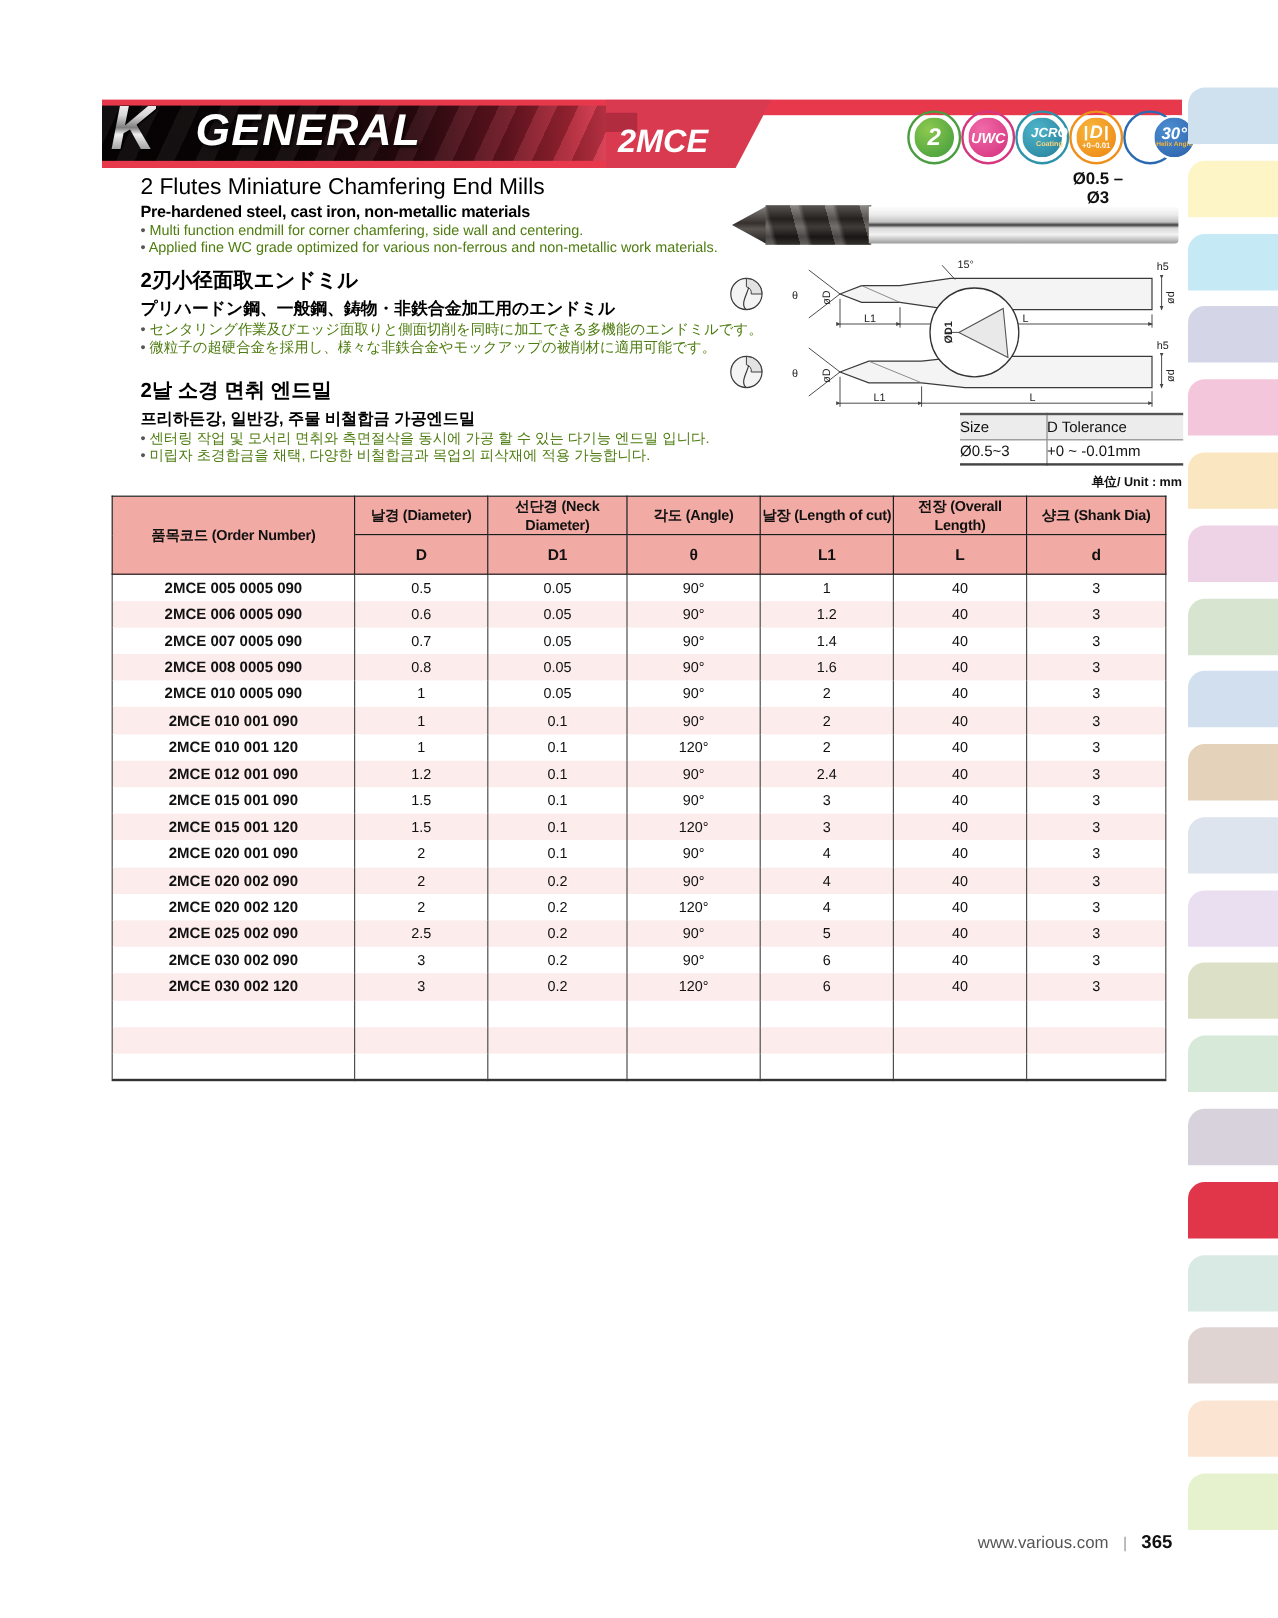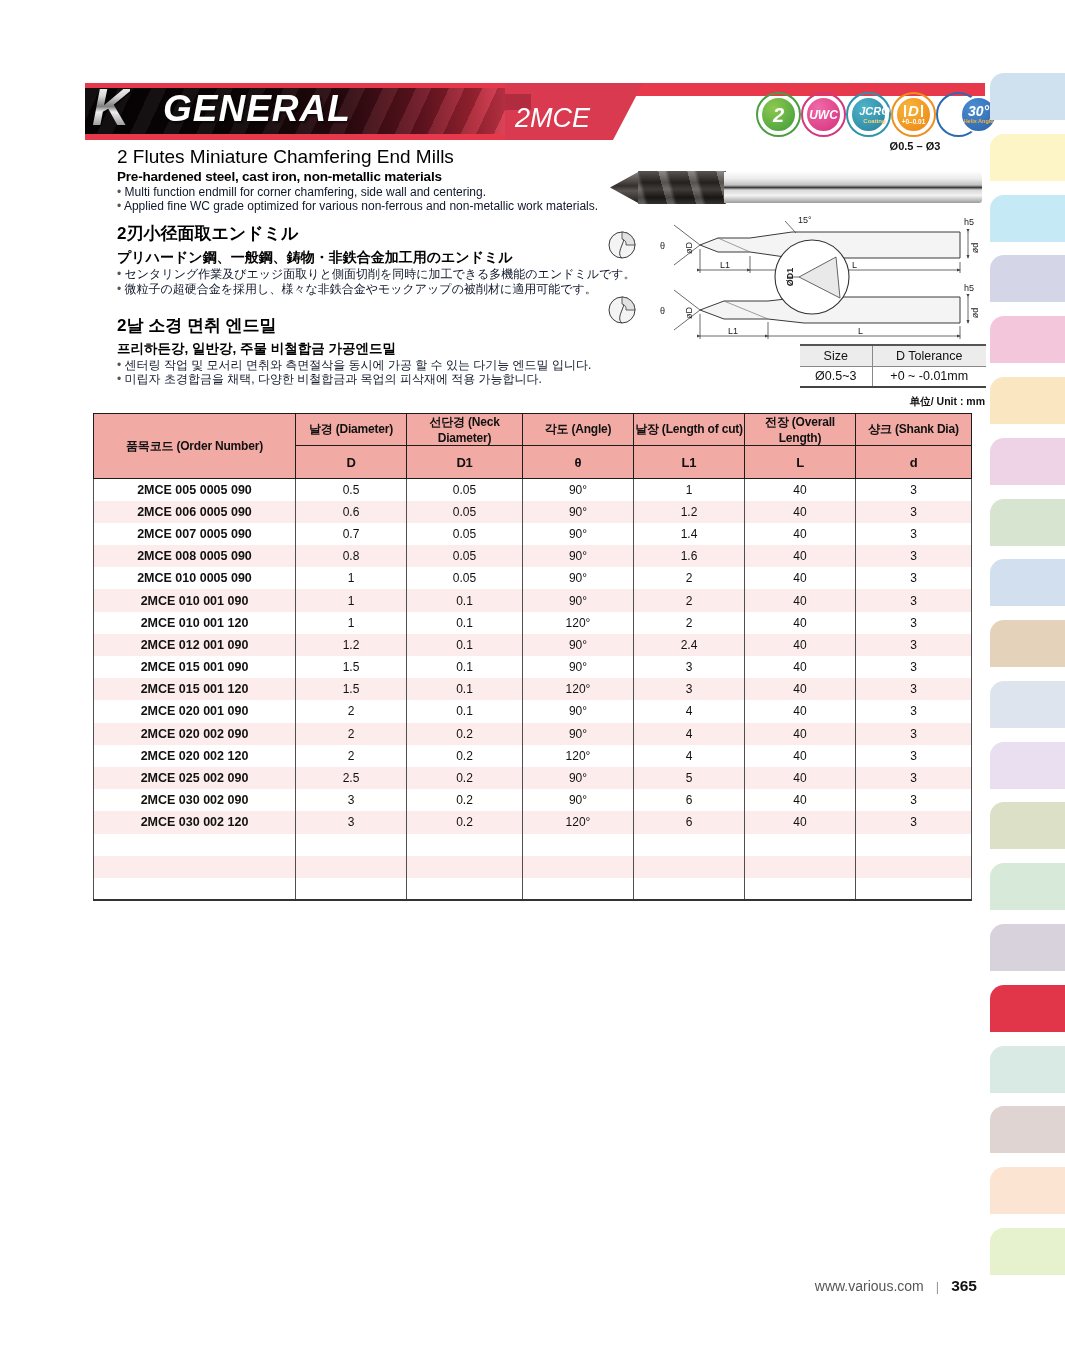--- a/index.html
+++ b/index.html
@@ -16,21 +16,21 @@
   .brand-k { position:absolute; left:7px; top:-4px; z-index:2; font-size:52px; font-weight:900; font-style:italic;
     background:linear-gradient(180deg,#ffffff 5%,#d8d8d8 30%,#7e7e7e 48%,#efefef 58%,#6b6b6b 95%);
     -webkit-background-clip:text; background-clip:text; color:transparent; line-height:57px;
     filter:drop-shadow(1px 1px 0 #000); }
   .brand-name { position:absolute; left:78px; top:3px; z-index:2; font-size:37px; font-weight:900; font-style:italic;
     color:#fff; letter-spacing:1px; line-height:46px; text-shadow:2px 2px 2px rgba(0,0,0,0.55); }
   .red-strip { position:absolute; left:505px; top:83px; width:480px; height:13px; background:#e8384c; }
   .mce-block { position:absolute; left:505px; top:83px; width:138px; height:57px; background:#d93a50;
     clip-path:polygon(0 0,100% 0,calc(100% - 30px) 100%,0 100%); }
   .mce-block:before { content:""; position:absolute; left:0; top:11px; width:26px; height:16px; background:#b22c40; }
-  .mce-text { position:absolute; left:515px; top:103px; font-size:27px; font-weight:400; font-style:italic; color:#fff; z-index:2; }
+  .mce-text { position:absolute; left:515px; top:103px; font-size:27px; font-weight:700; font-style:italic; color:#fff; z-index:2; }
 
   
   .badges { position:absolute; left:756px; top:92px; display:flex; }
   .badge { width:45px; height:45px; border-radius:50%; border:2px solid currentColor;
     display:flex; flex-direction:column; align-items:center; justify-content:center; }
   .badge .core { width:37px; height:37px; border-radius:50%; border:2px solid #fff;
     display:flex; flex-direction:column; align-items:center; justify-content:center; color:#fff; text-align:center; }
   .b1 { color:#4a9e3f; } .b1 .core { background:radial-gradient(circle at 35% 30%,#8cc94e,#3f9a3c); }
   .b2 { color:#d4367f; } .b2 .core { background:radial-gradient(circle at 35% 30%,#f06aa8,#d42f7c); }
   .b3 { color:#2d93ab; } .b3 .core { background:radial-gradient(circle at 35% 30%,#4db4c9,#277f9b);padding-left:12px; }
@@ -41,28 +41,28 @@
   .b2 .badge-main { font-size:12px; }
   .b3 .badge-main { font-size:11px; }
   .b5 .badge-main { font-size:14px; }
   .badge-sub { font-size:6px; font-weight:700; line-height:7px; }
   .b3 .badge-sub { color:#ffd37a; }
   .b4 .badge-main { display:flex; align-items:center; gap:2px; font-size:15px; }
   .b4 .bar { display:inline-block; width:2px; height:12px; background:#fff; }
   .b4 .badge-sub { font-size:6.5px; }
   .b5 .badge-sub { color:#f8b53a; font-size:5.5px; }
   .badge-note { position:absolute; left:884px; top:140px; width:62px; text-align:center;
-    font-size:11px; font-weight:700; color:#111; }
+    font-size:14px; font-weight:700; color:#111; }
 
   
   .abs { position:absolute;margin-left:20px; }
   .title-en { left:97px; top:146px; font-size:19px; color:#000; }
   .sub-bold { left:97px; font-weight:800; color:#000; }
   .sub-en { top:169px; font-size:13.5px; letter-spacing:-0.2px; }
-  .bullet { left:97px; font-size:12px; color:#0f172a; }
+  .bullet { left:97px; font-size:12px; color:#4d7c0f; }
   .bullet:before { content:"• "; color:#555; }
   .en-b1 { top:185px; } .en-b2 { top:199px; }
   .h-cjk { left:97px; font-weight:800; color:#000; font-size:17px; }
   .jp-h { top:222px; } .jp-sub { top:249px; font-size:14px; font-weight:700; }
   .jp-b1 { top:266px; } .jp-b2 { top:281px; }
   .kr-h { top:314px; } .kr-sub { top:340px; font-size:13.5px; }
   .kr-b1 { top:357px;text-align:center; } .kr-b2 { top:371px; }
 
   
   .photo { position:absolute; left:610px; top:160px; width:375px; height:55px; }
@@ -78,21 +78,21 @@
 
   
   .drawing { position:absolute; left:600px; top:213px; }
   .drawing text { font-family:"Liberation Sans","DejaVu Sans",sans-serif; font-size:9px; fill:#222; }
   .drawing .dim { stroke:#444; stroke-width:0.8; }
   .drawing .part { fill:#f4f4f4; stroke:#3a3a3a; stroke-width:1; }
 
   
   .tol-table { position:absolute; left:800px; top:344px; width:186px; border-collapse:collapse;
     border-top:2px solid #555; border-bottom:2px solid #444; }
-  .tol-table td { text-align:center; font-size:12.5px; height:21px; }
+  .tol-table td { text-align:left; font-size:12.5px; height:21px; }
   .tol-table tr:first-child td { background:#ececec; border-bottom:1px solid #888; }
   .tol-table td:first-child { width:72px; border-right:1px solid #888; }
   .unit-note { position:absolute; right:80px; top:395px; font-size:10.5px; color:#111; font-weight:700; }
 
   
   .cat-table { position:absolute; left:93px; top:413px; width:878px; border-collapse:collapse; table-layout:fixed;
     border-bottom:2px solid #333; }
   .cat-table thead td { background:#f2aaa4; border:1px solid #1c1c1c; text-align:center;
     font-weight:700; font-size:12px; letter-spacing:-0.2px; }
   .cat-table thead tr:first-child td { height:32px; }

